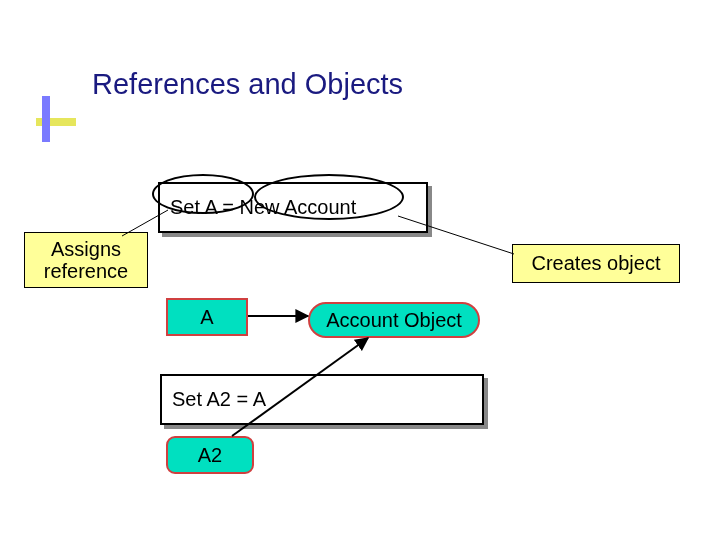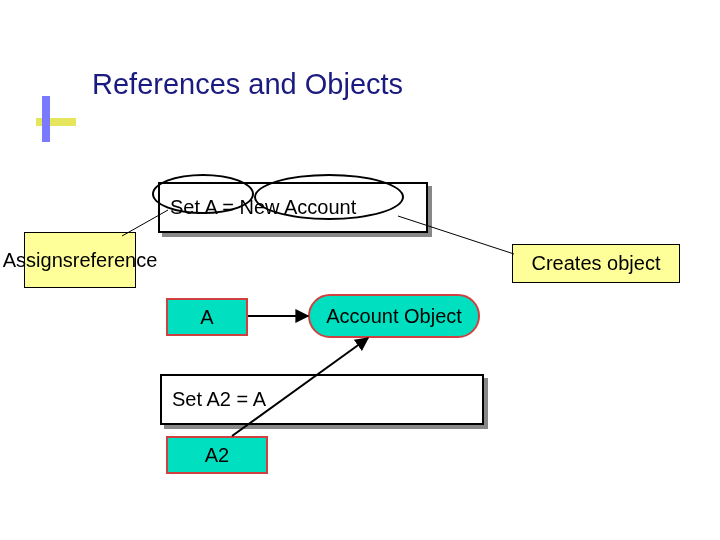--- a/index.html
+++ b/index.html
@@ -104,34 +104,34 @@
   </div>
   <div class="title-text">References and Objects</div>
 </div>
 
 <div class="code-box" style="left:158px; top:182px; width:270px;">Set A = New Account</div>
 
 <div class="ellipse-empty" style="left:152px; top:174px; width:102px; height:40px;"></div>
 
 <div class="ellipse-empty" style="left:254px; top:174px; width:150px; height:46px;"></div>
 
-<div class="yellow-box" style="left:24px; top:232px; width:112px; height:56px; flex-direction:row; line-height:1.1;">
+<div class="yellow-box" style="left:24px; top:232px; width:124px; height:56px; flex-direction:column; line-height:1.1;">
   <span>Assigns</span>
   <span>reference</span>
 </div>
 
 <div class="yellow-box" style="left:512px; top:244px; width:168px; height:39px;">Creates object</div>
 
 <div class="cyan-box" style="left:166px; top:298px; width:82px; height:38px;">A</div>
 
-<div class="round-box" style="left:308px; top:294px; width:172px; height:44px;">Account Object</div>
+<div class="round-box" style="left:308px; top:302px; width:172px; height:36px;">Account Object</div>
 
 <div class="code-box" style="left:160px; top:374px; width:324px;">Set A2 = A</div>
 
-<div class="cyan-box" style="left:166px; top:436px; width:102px; height:38px;">A2</div>
+<div class="cyan-box" style="left:166px; top:436px; width:88px; height:38px;border-radius:9px;">A2</div>
 
 <svg class="connectors">
 
   <line x1="168" y1="210" x2="122" y2="236" stroke="#000" stroke-width="1"></line>
 
   <line x1="398" y1="216" x2="514" y2="254" stroke="#000" stroke-width="1"></line>
   <defs>
     <marker id="arr" viewBox="0 0 10 10" refX="9" refY="5" markerWidth="7" markerHeight="7" orient="auto-start-reverse">
       <path d="M 0 0 L 10 5 L 0 10 z" fill="#000"></path>
     </marker>

